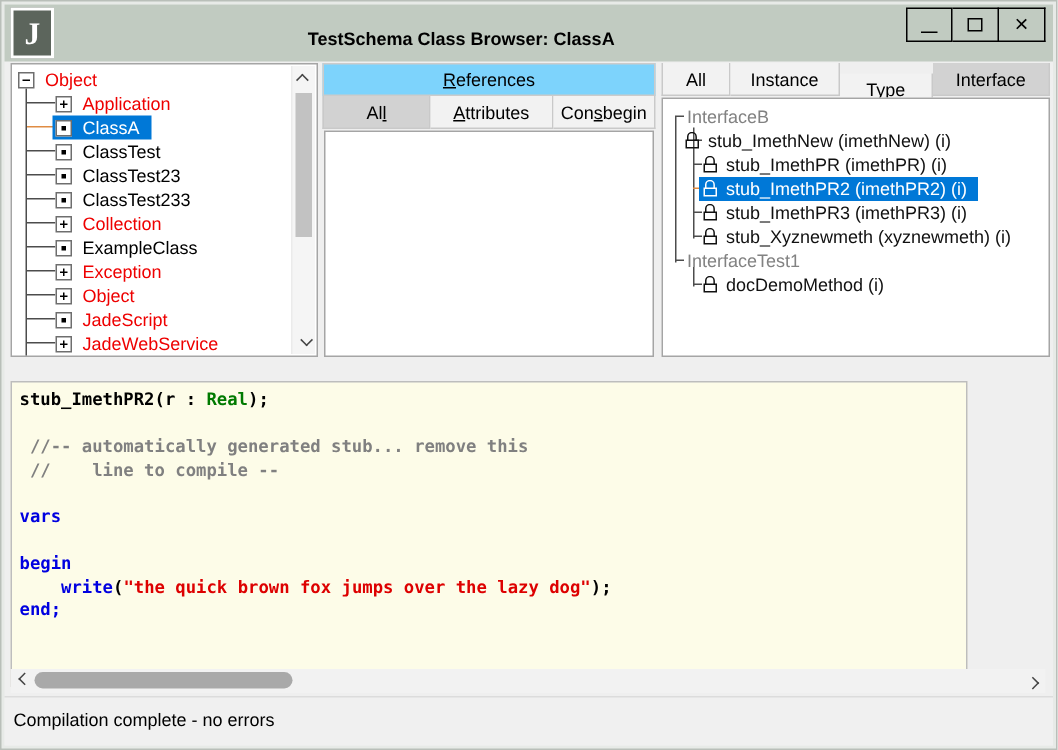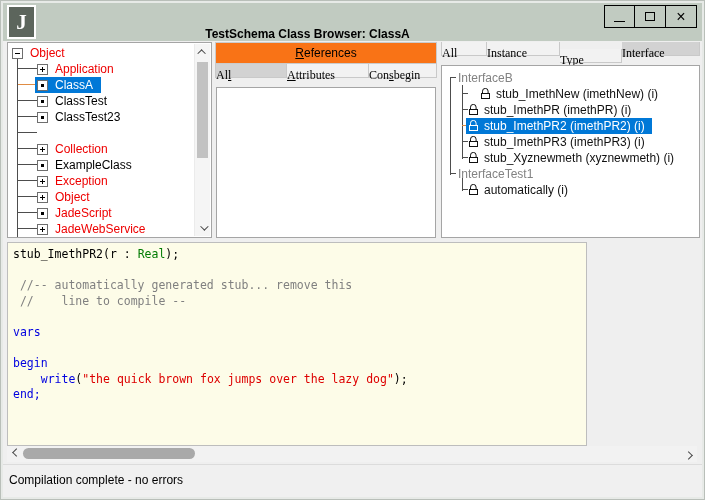--- a/index.html
+++ b/index.html
@@ -8,38 +8,38 @@
     position:relative;width:705px;height:500px;background:#efefef;
     font-family:"Liberation Sans",sans-serif;font-size:12px;color:#000;
     box-shadow: inset 0 0 0 1px #b9bfb9, inset 0 0 0 3px #e7eae7;
     overflow:hidden;
   }
   
   .titlebar{position:absolute;left:3px;top:3px;right:3px;height:38px;background:var(--titlebar,#c1cbc1);}
   .appicon{position:absolute;left:4px;top:2px;width:29px;height:34px;background:#5c655c;border:2px solid #fff;
     color:#fff;font-family:"Liberation Serif",serif;font-weight:bold;font-size:21px;
     display:flex;align-items:center;justify-content:center;}
-  .title{position:absolute;left:60px;right:150px;top:12px;height:38px;line-height:38px;text-align:center;font-weight:bold;}
+  .title{position:absolute;left:60px;right:150px;top:4px;height:38px;line-height:38px;text-align:center;font-weight:bold;}
   .winbtns{position:absolute;right:5px;top:2px;display:flex;}
   .wbtn{width:31px;height:23px;border:1px solid #000;border-left:none;display:flex;align-items:center;justify-content:center;background:transparent;cursor:default;}
   .wbtn:first-child{border-left:1px solid #000;}
   .g-min{display:block;width:11px;height:1px;background:#000;margin-top:10px;}
   .g-max{display:block;width:10px;height:9px;border:1px solid #000;}
   .g-close::before{content:"\00d7";font-size:16px;line-height:21px;}
   
   .panel{position:absolute;top:42px;height:196px;}
   .left-panel{left:7px;width:205px;background:#fff;border:1px solid #a5a5a5;text-decoration:underline;}
   .mid-panel{left:215px;width:222px;}
   .right-panel{left:441px;width:259px;}
-  .ref-tab{position:absolute;left:0;right:0;top:0;height:22px;line-height:21px;text-align:center;background:#f97316;
+  .ref-tab{position:absolute;left:0;right:0;top:0;height:22px;line-height:21px;text-align:center;background:#7dd3fc;
     border:1px solid #cbcbcb;}
   .tabrow{position:absolute;left:0;right:0;display:flex;}
   .mid-tabs{top:22px;height:23px;}
   .right-tabs{top:0;height:23px;}
-  .tab{height:14px;line-height:22px;text-align:left;background:#f2f2f2;border-right:1px solid #c9c9c9;border-bottom:1px solid #c9c9c9;cursor:default;font-family:Liberation Serif, serif;}
+  .tab{height:22px;line-height:22px;text-align:center;background:#f2f2f2;border-right:1px solid #c9c9c9;border-bottom:1px solid #c9c9c9;cursor:default;}
   .tab:first-child{border-left:1px solid #c9c9c9;}
   .tab.selected{background:#d2d2d2;}
   .mid-tabs .tab:nth-child(1){width:72px;}
   .mid-tabs .tab:nth-child(2){width:82px;}
   .mid-tabs .tab:nth-child(3){width:68px;}
   .right-tabs .tab:nth-child(1){width:46px;}
   .right-tabs .tab:nth-child(2){width:73px;}
   .right-tabs .tab:nth-child(3){width:62px;margin-top:7px;}
   .right-tabs .tab:nth-child(4){width:78px;}
   .mid-content{position:absolute;left:1px;right:1px;top:45px;bottom:0;background:#fff;border:1px solid #a5a5a5;}
@@ -73,22 +73,22 @@
   .chev{width:6px;height:6px;border-left:1px solid #444;border-top:1px solid #444;display:block;}
   .ch-up{transform:rotate(45deg) translateY(2px);}
   .ch-down{transform:rotate(225deg) translateY(2px);}
   .ch-left{transform:rotate(-45deg) translateX(2px);}
   .ch-right{transform:rotate(135deg) translateX(2px);}
   .hscroll{position:absolute;left:7px;top:446px;width:690px;height:16px;background:#f2f2f2;}
   .hbtn{position:absolute;top:0;width:15px;height:16px;display:flex;align-items:center;justify-content:center;}
   .hbtn.left{left:0;} .hbtn.right{right:0;}
   .hthumb{position:absolute;left:16px;top:2px;width:172px;height:11px;border-radius:6px;background:#a9a9a9;}
   
-  .editor{position:absolute;left:7px;top:242px;width:580px;height:204px;background:var(--editor_bg,#fdfce8);
-    border:1px solid #bdbdbd;overflow:hidden;}
+  .editor{position:absolute;left:7px;top:254px;width:638px;height:204px;background:var(--editor_bg,#fdfce8);
+    border:1px solid #bdbdbd;overflow:hidden;font-weight:bold;}
   .code{position:absolute;left:5px;top:4px;right:2px;font-family:"DejaVu Sans Mono",monospace;font-size:11.5px;line-height:15.6px;}
   .cl{white-space:pre;min-height:15.6px;}
   .c-p{color:#000;}
   .c-k{color:var(--keyword_blue,#0000e0);}
   .c-c{color:var(--comment_gray,#808080);margin-top:44px;}
   .c-s{color:var(--string_red,#dd0000);}
   .c-t{color:var(--type_green,#007a00);}
   
   .statusbar{position:absolute;left:3px;right:3px;bottom:3px;height:33px;background:#f0f0f0;border-top:1px solid #dcdcdc;
     line-height:30px;padding-left:6px;}
@@ -158,20 +158,26 @@
           <div class="stub" style="top: 7px;"></div>
           <div class="twrap" style="left: 27px;">
             <div class="tbox">
               <div class="g-dot"></div>
             </div>
             <span class="tlab">ClassTest23</span>
           </div>
         </div>
         <div class="trow" style="top: 82px;">
           <div class="stub" style="top: 7px;"></div>
+          <div class="twrap" style="left: 27px;">
+            <div class="tbox">
+              <div class="g-dot"></div>
+            </div>
+            <span class="tlab">ClassTest233</span>
+          </div>
         </div>
         <div class="trow" style="top: 98px;">
           <div class="stub" style="top: 7px;"></div>
           <div class="twrap" style="left: 27px;">
             <div class="tbox">
               <div class="g-h"></div>
               <div class="g-v"></div>
             </div>
             <span class="tlab red">Collection</span>
           </div>
@@ -259,21 +265,21 @@
         <div class="vline" style="left:20px;top:19px;height:74px;"></div>
         <div class="vline" style="left:20px;top:112px;height:13px;"></div>
       <div class="mrow" style="top: 4px;">
             <div class="stub" style="top: 7px; left: 8px; width: 6px;"></div>
             <div class="mwrap" style="left: 14px;">
               <span class="mlab gray">InterfaceB</span>
             </div>
           </div>
           <div class="mrow" style="top: 20px;">
             <div class="stub" style="top: 7px; left: 20px; width: 6px;"></div>
-            <div class="mwrap" style="left: 36px;">
+            <div class="mwrap" style="left: 12px;">
               <span class="lock">
                 <svg width="11" height="12" viewBox="0 0 11 12">
                   <path d="M2.5 5.5 V3.2 A2.8 2.8 0 0 1 8.1 3.2 V5.5" fill="none" stroke="currentColor"></path>
                   <rect x="1.5" y="5.5" width="8" height="5" fill="none" stroke="currentColor"></rect>
                 </svg>
               </span>
               <span class="mlab">stub_ImethNew (imethNew) (i)</span>
             </div>
           </div>
           <div class="mrow" style="top: 36px;">
@@ -332,21 +338,21 @@
           </div>
           <div class="mrow" style="top: 116px;">
             <div class="stub" style="top: 7px; left: 20px; width: 6px;"></div>
             <div class="mwrap" style="left: 24px;">
               <span class="lock">
                 <svg width="11" height="12" viewBox="0 0 11 12">
                   <path d="M2.5 5.5 V3.2 A2.8 2.8 0 0 1 8.1 3.2 V5.5" fill="none" stroke="currentColor"></path>
                   <rect x="1.5" y="5.5" width="8" height="5" fill="none" stroke="currentColor"></rect>
                 </svg>
               </span>
-              <span class="mlab">automatically (i)</span>
+              <span class="mlab">docDemoMethod (i)</span>
             </div>
           </div>
         </div>
     </div>
   </div>
 
   <div class="editor">
     <div class="code">
         <div class="cl"><span class="c-p">stub_ImethPR2(r : </span><span class="c-t">Real</span><span class="c-p">);</span></div>
         <div class="cl">&nbsp;</div>

